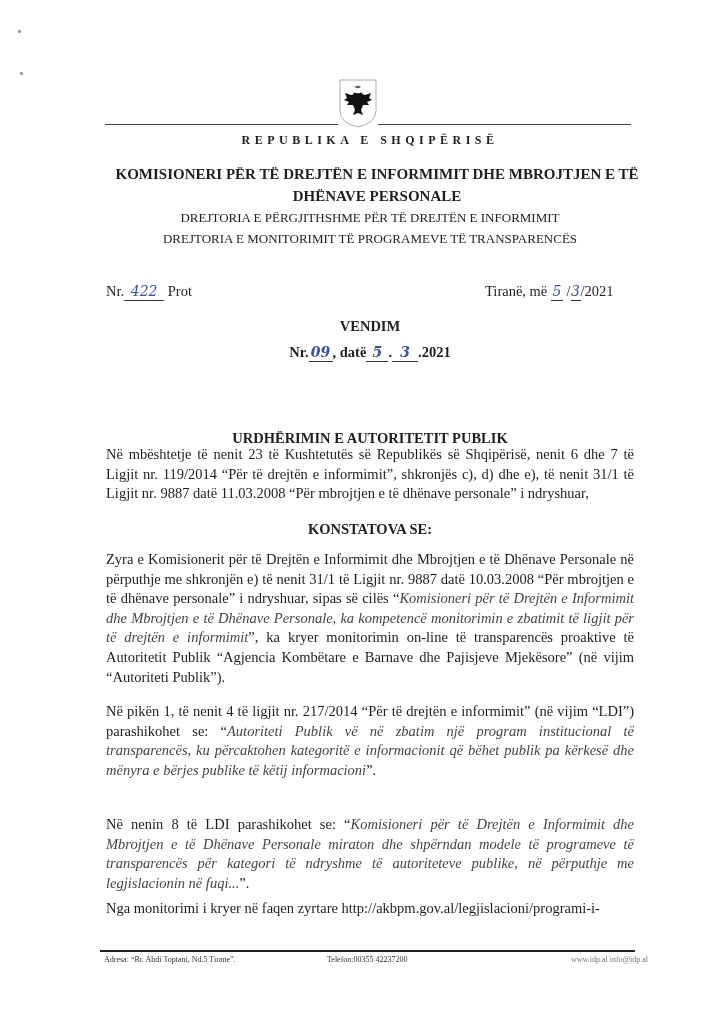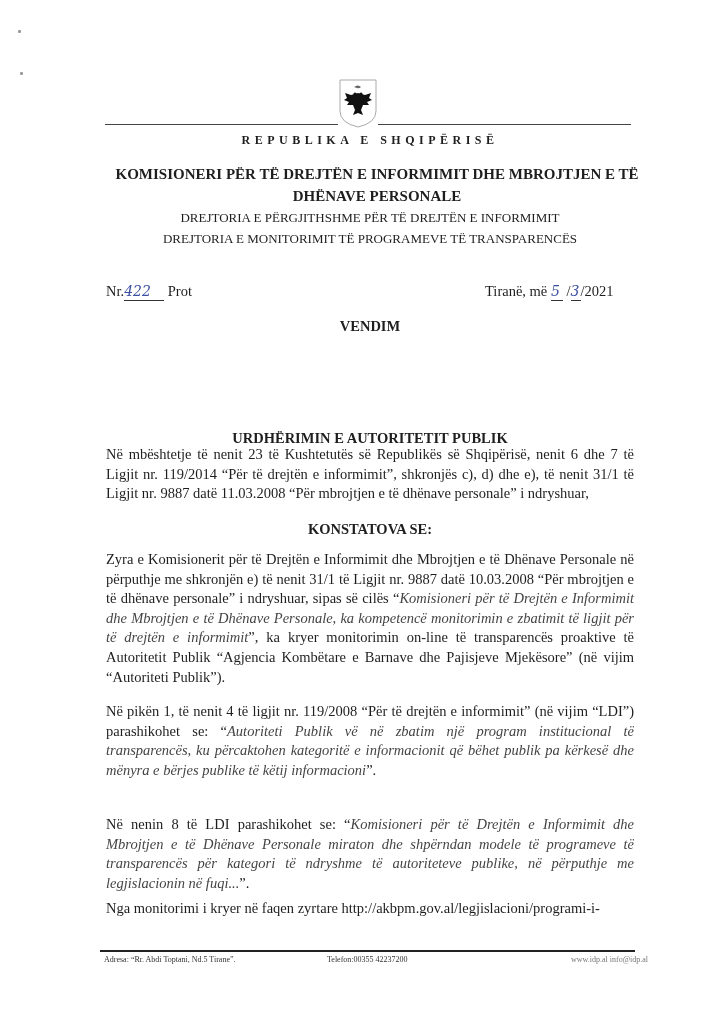--- a/index.html
+++ b/index.html
@@ -16,21 +16,21 @@
     position: absolute; top: 124px; height: 1px; background: #444;
   }
   .center { position: absolute; left: 80px; width: 580px; text-align: center; }
   .republic { top: 133px; font-size: 12px; font-weight: bold; letter-spacing: 4.5px; }
   .commissioner { top: 163px; font-size: 15px; font-weight: bold; line-height: 22px; left: 112px; width: 530px; }
   .directorate { font-size: 13px; line-height: 21px; }
   .dir1 { top: 207px; }
   .dir2 { top: 228px; }
   .ref-line { position: absolute; top: 283px; font-size: 14.5px; }
   .hand { font-family: "DejaVu Serif", serif; font-style: italic; color: #3a4fa0; font-size: 14px; }
-  .blank { display: inline-block; border-bottom: 1px solid #333; }
+  .blank { display: inline-block; border-bottom: 1px solid #333; text-align: center; }
   .heading { font-weight: bold; font-size: 14.5px; }
   .para {
     position: absolute; left: 106px; width: 528px; font-size: 14.5px; line-height: 19.6px;
     text-align: justify; margin: 0;
   }
   .para i { color: #444; }
   .footer-rule { position: absolute; left: 100px; width: 535px; top: 950px; height: 2px; background: #222; }
   .footer { position: absolute; top: 955px; font-family: Liberation Serif, serif; font-size: 8px; color: #333; }
   .footer-link { color: #777; margin-left: 11px; }
 </style>
@@ -60,29 +60,32 @@
   <div class="ref-line" style="left:106px;">
     <span>Nr.</span><span class="blank" style="width:40px;"><span class="hand">422</span></span>
     <span>Prot</span>
   </div>
   <div class="ref-line" style="left:485px;">
     <span>Tiranë, më</span>
     <span class="blank" style="width:12px;"><span class="hand">5</span></span><span> /</span><span class="blank" style="width:10px;"><span class="hand">3</span></span><span>/2021</span>
   </div>
 
   <div class="center heading" style="top:318px;">VENDIM</div>
+  <div class="center heading" style="top:344px;">
+    <span>Nr.</span><span class="blank" style="width:24px;"><span class="hand">09</span></span><span>, datë</span><span class="blank" style="width:22px;"><span class="hand">5</span></span><span>.</span><span class="blank" style="width:26px;"><span class="hand">3</span></span><span>.2021</span>
+  </div>
   <div class="center heading" style="top:430px;">URDHËRIMIN E AUTORITETIT PUBLIK</div>
 
   <p class="para" style="top:445px;">Në mbështetje të nenit 23 të Kushtetutës së Republikës së Shqipërisë, nenit 6 dhe 7 të Ligjit nr. 119/2014 “Për të drejtën e informimit”, shkronjës c), d) dhe e), të nenit 31/1 të Ligjit nr. 9887 datë 11.03.2008 “Për mbrojtjen e të dhënave personale” i ndryshuar,</p>
 
   <div class="center heading" style="top:521px;">KONSTATOVA SE:</div>
 
   <p class="para" style="top:550px;"><span>Zyra e Komisionerit për të Drejtën e Informimit dhe Mbrojtjen e të Dhënave Personale në përputhje me shkronjën e) të nenit 31/1 të Ligjit nr. 9887 datë 10.03.2008 “Për mbrojtjen e të dhënave personale” i ndryshuar, sipas së cilës “</span><i>Komisioneri për të Drejtën e Informimit dhe Mbrojtjen e të Dhënave Personale, ka kompetencë monitorimin e zbatimit të ligjit për të drejtën e informimit</i><span>”, ka kryer monitorimin on-line të transparencës proaktive të Autoritetit Publik “Agjencia Kombëtare e Barnave dhe Pajisjeve Mjekësore” (në vijim “Autoriteti Publik”).</span></p>
 
-  <p class="para" style="top:702px;"><span>Në pikën 1, të nenit 4 të ligjit nr. 119/2008 “Për të drejtën e informimit” (në vijim “LDI”) parashikohet se: “</span><i>Autoriteti Publik vë në zbatim një program institucional të transparencës, ku përcaktohen kategoritë e informacionit që bëhet publik pa kërkesë dhe mënyra e bërjes publike të këtij informacioni</i><span>”.</span></p>
+  <p class="para" style="top:702px;"><span>Në pikën 1, të nenit 4 të ligjit nr. 217/2014 “Për të drejtën e informimit” (në vijim “LDI”) parashikohet se: “</span><i>Autoriteti Publik vë në zbatim një program institucional të transparencës, ku përcaktohen kategoritë e informacionit që bëhet publik pa kërkesë dhe mënyra e bërjes publike të këtij informacioni</i><span>”.</span></p>
 
   <p class="para" style="top:815px;"><span>Në nenin 8 të LDI parashikohet se: “</span><i>Komisioneri për të Drejtën e Informimit dhe Mbrojtjen e të Dhënave Personale miraton dhe shpërndan modele të programeve të transparencës për kategori të ndryshme të autoriteteve publike, në përputhje me legjislacionin në fuqi...</i><span>”.</span></p>
 
   <p class="para" style="top:899px;">Nga monitorimi i kryer në faqen zyrtare http://akbpm.gov.al/legjislacioni/programi-i-</p>
 
   <div class="footer-rule"></div>
   <div class="footer" style="left:104px;">Adresa: “Rr. Abdi Toptani, Nd.5 Tirane”.</div>
   <div class="footer" style="left:327px;">Telefon:00355 42237200</div>
   <div class="footer footer-link" style="left:560px;">www.idp.al info@idp.al</div>
 </div>

